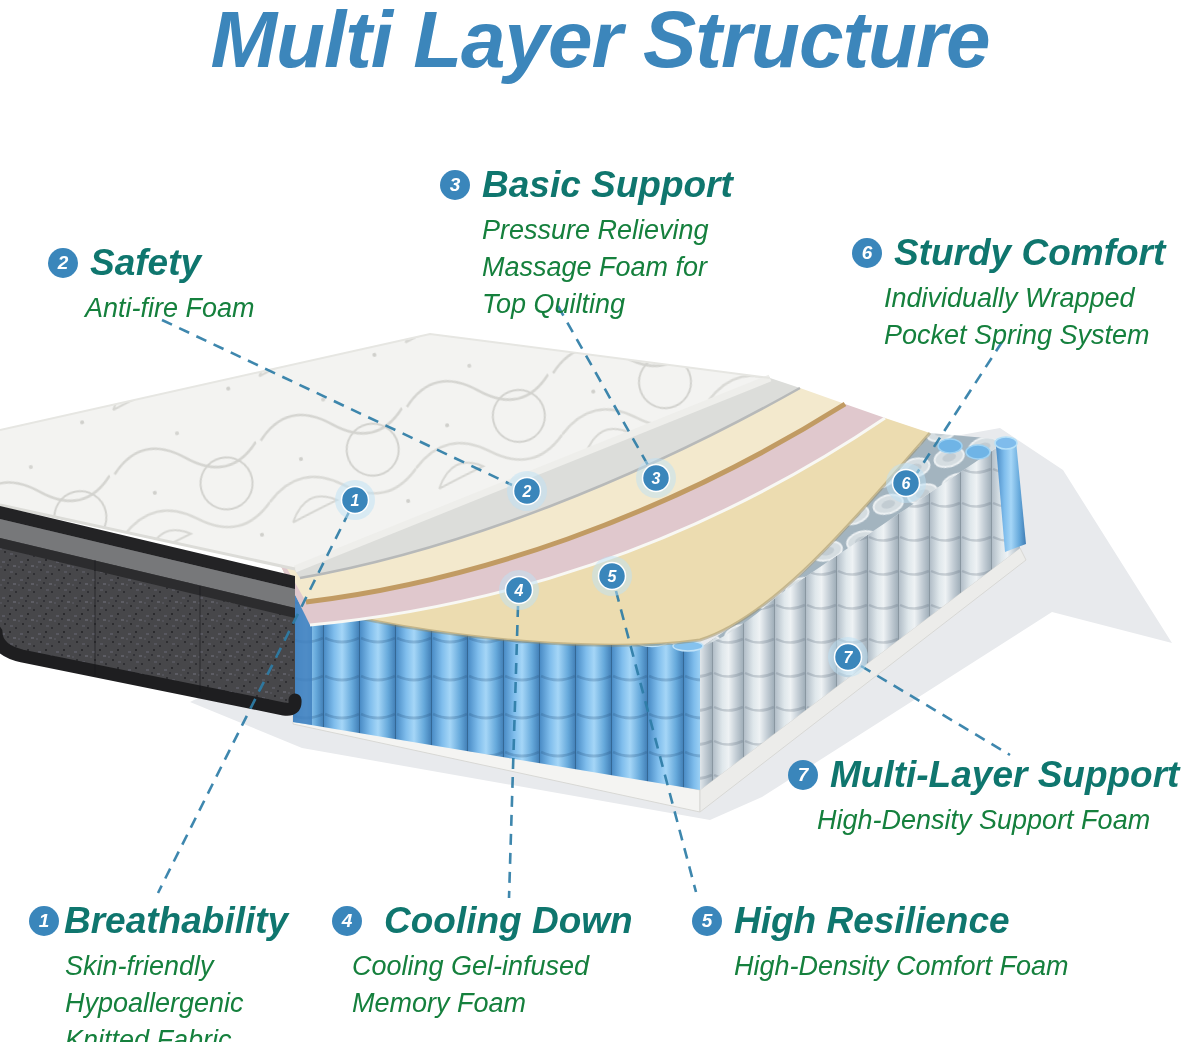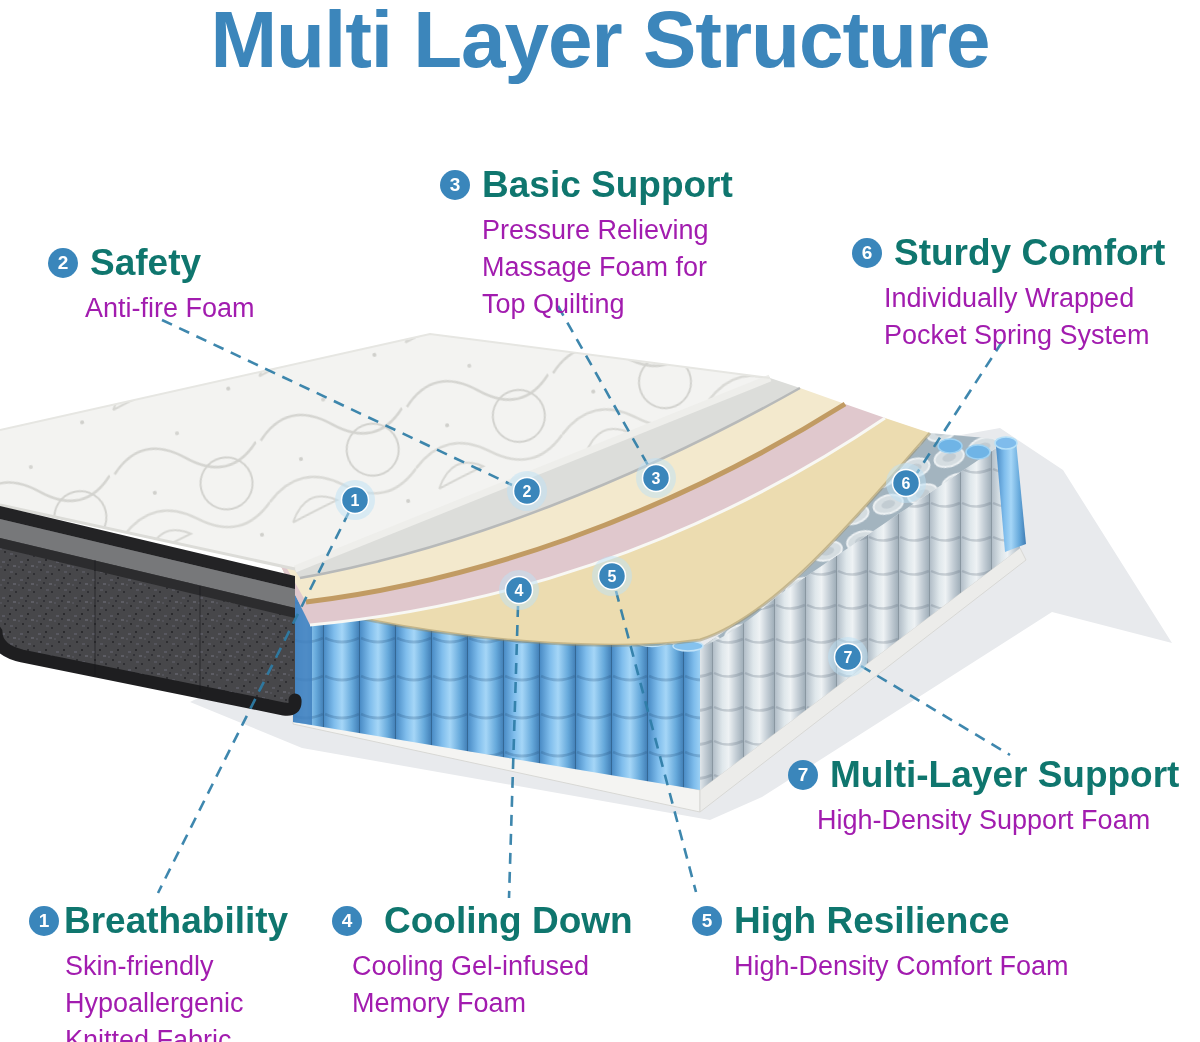--- a/index.html
+++ b/index.html
@@ -1,33 +1,33 @@
 <!DOCTYPE html>
 <html><head>
 <meta charset="utf-8">
 <style>
   html,body{margin:0;padding:0;background:#ffffff;}
   .stage{
     position:relative;width:1200px;height:1042px;overflow:hidden;
-    background:#ffffff;font-family:"Liberation Sans", sans-serif;
+    background:#ffffff;font-family:"Liberation Sans", sans-serif;font-style:italic;
   }
   .title{
     position:absolute;top:-14px;left:0;width:100%;text-align:center;
     font-size:80px;font-weight:bold;color:#3c86bb;letter-spacing:-1px;line-height:108px;
     white-space:nowrap;
   }
   svg.diagram{position:absolute;left:0;top:0;width:1200px;height:1042px;}
   .callout{position:absolute;}
   .co-head{display:flex;align-items:center;gap:12px;}
   .co-badge{
     flex:0 0 auto;width:30px;height:30px;border-radius:50%;background:#3a86bb;color:#fff;
     font-size:19px;font-weight:bold;display:flex;align-items:center;justify-content:center;
   }
   .co-title{font-size:37px;line-height:44px;font-weight:bold;color:#0f766e;white-space:nowrap;}
-  .co-desc{margin:5px 0 0 42px;font-size:27px;line-height:37px;color:#a21caf;white-space:nowrap;}
+  .co-desc{margin:5px 0 0 42px;font-size:27px;line-height:37px;color:#15803d;white-space:nowrap;}
   .co-1{left:29px;top:899px;}  .co-1 .co-head{gap:5px;} .co-1 .co-desc{margin-left:36px;}
   .co-2{left:48px;top:241px;}  .co-2 .co-desc{margin-left:37px;}
   .co-3{left:440px;top:163px;}
   .co-4{left:332px;top:899px;} .co-4 .co-head{gap:22px;} .co-4 .co-desc{margin-left:20px;}
   .co-5{left:692px;top:899px;}
   .co-6{left:852px;top:231px;} .co-6 .co-desc{margin-left:32px;}
   .co-7{left:788px;top:753px;} .co-7 .co-desc{margin-left:29px;}
 </style>
 </head>
 <body>

